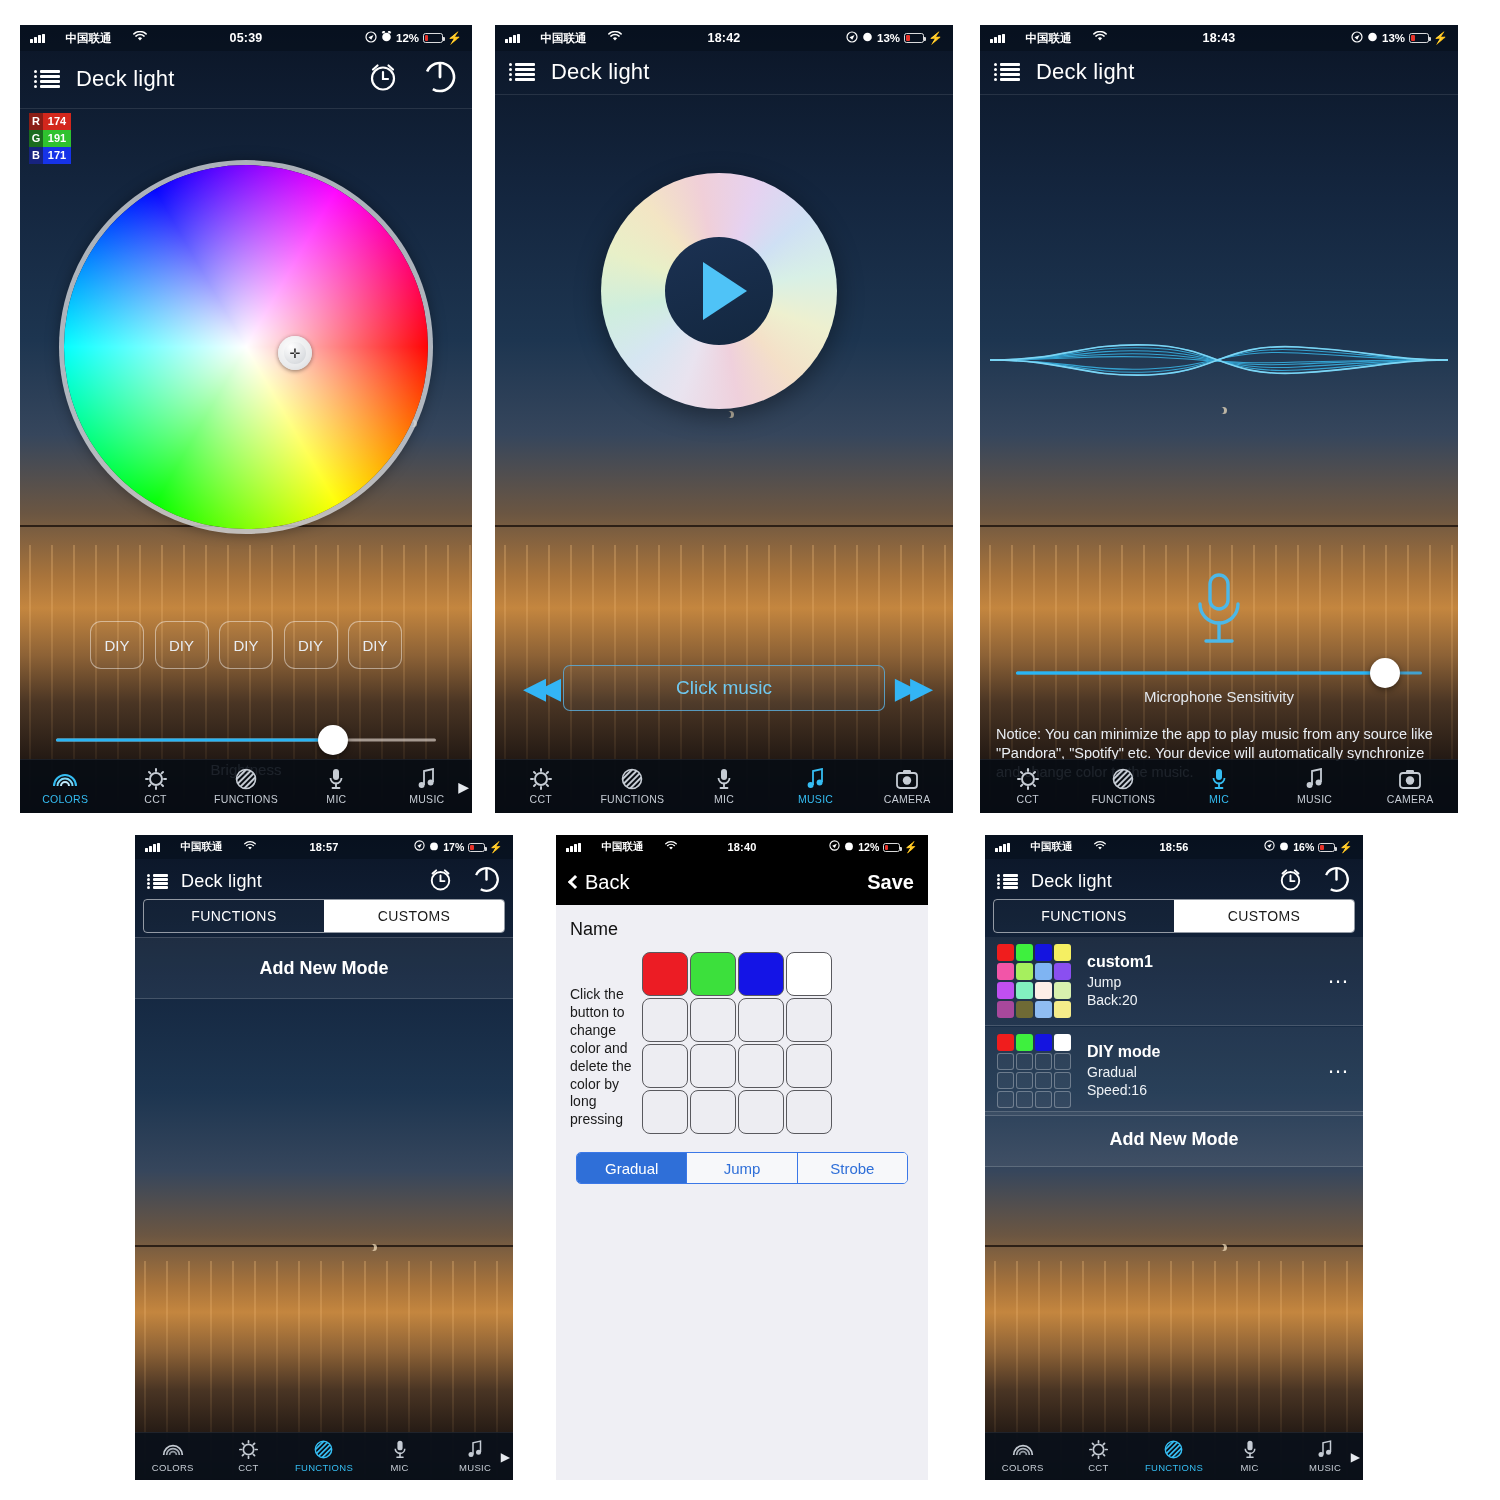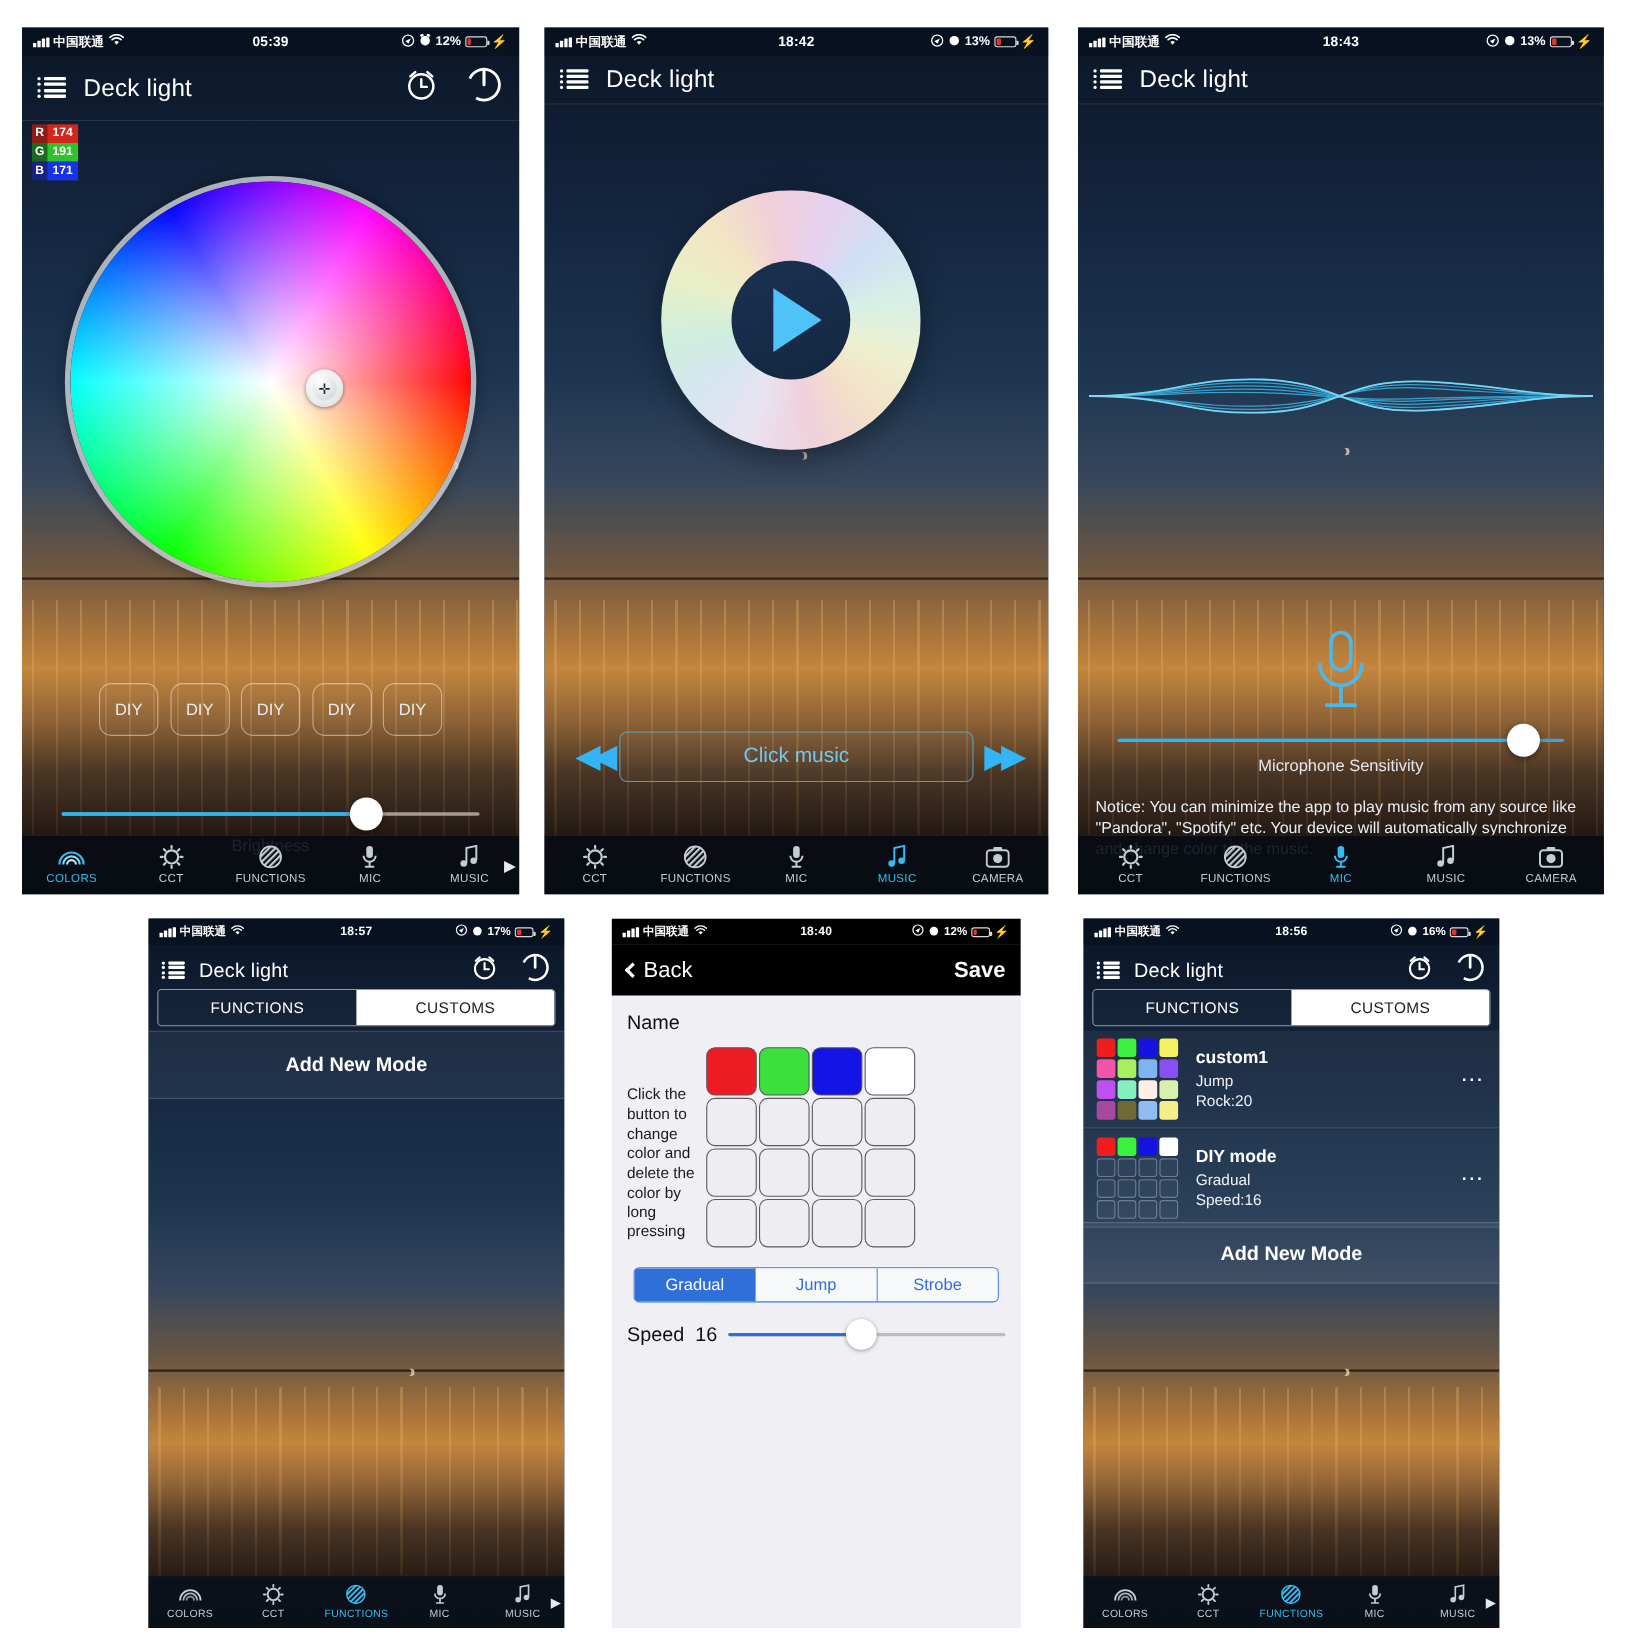--- a/index.html
+++ b/index.html
@@ -45,21 +45,21 @@
   }
   .moon { position:absolute; width:7px; height:7px; border-radius:50%;
           box-shadow:inset -3px 0 0 0 rgba(255,235,200,.85); opacity:.8; }
 
   
   .statusbar {
     position:relative; height:26px; display:flex; align-items:center;
     padding:0 10px; color:#fff; font-size:12px; font-weight:bold;
     background:rgba(6,14,26,0.55);
   }
-  .sb-left { display:flex; align-items:center; gap:4px; }
+  .sb-left { display:flex; align-items:center; gap:21px; }
   .sb-center { position:absolute; left:0; right:0; text-align:center;
                font-size:12.5px; font-weight:bold; letter-spacing:.2px; }
   .sb-right { margin-left:auto; display:flex; align-items:center; gap:4px;
               position:relative; z-index:2; }
   .signal { display:flex; align-items:flex-end; gap:1.5px; height:9px; }
   .signal i { display:block; width:2.5px; background:#fff; border-radius:.5px; }
   .signal i:nth-child(1){height:4px}
   .signal i:nth-child(2){height:6px}
   .signal i:nth-child(3){height:8px}
   .signal i:nth-child(4){height:9px}
@@ -895,29 +895,20 @@
       <div class="cell"></div>
     </div>
   </div>
 
   <div class="modeseg">
     <div class="mseg active">Gradual</div>
     <div class="mseg">Jump</div>
     <div class="mseg">Strobe</div>
   </div>
 
-  <div class="speedrow">
-    <span class="speedlabel">Speed</span>
-    <span class="speedlabel">16</span>
-    <div class="lsld">
-      <div class="track"></div>
-      <div class="fill" style="width:48%"></div>
-      <div class="knob" style="left:48%"></div>
-    </div>
-  </div>
 </div>
 
 <div class="panel" id="p6" style="left:985px; top:835px; width:378px; height:645px;">
   <div class="bg"></div>
   <div class="horizon"></div>
   <div class="moon" style="left:235px; top:409px;"></div>
 
   <div class="statusbar" style="height:24px">
     <div class="sb-left">
       <span class="signal">
@@ -1001,21 +992,21 @@
       <div class="sw" style="background:#fdeee6"></div>
       <div class="sw" style="background:#d8f0ae"></div>
       <div class="sw" style="background:#a8489c"></div>
       <div class="sw" style="background:#6f6a35"></div>
       <div class="sw" style="background:#8fbdf2"></div>
       <div class="sw" style="background:#f5ec8a"></div>
     </div>
     <div class="modeinfo">
       <div class="modename">custom1</div>
       <div class="modeeff">Jump</div>
-      <div class="modespeed">Rock:20</div>
+      <div class="modespeed">Back:20</div>
     </div>
     <div class="dots">…</div>
   </div>
 
   <div class="moderow" style="top:192px;">
     <div class="swatchgrid">
       <div class="sw" style="background:#f01d1d"></div>
       <div class="sw" style="background:#3ef03e"></div>
       <div class="sw" style="background:#1414e0"></div>
       <div class="sw" style="background:#ffffff"></div>

